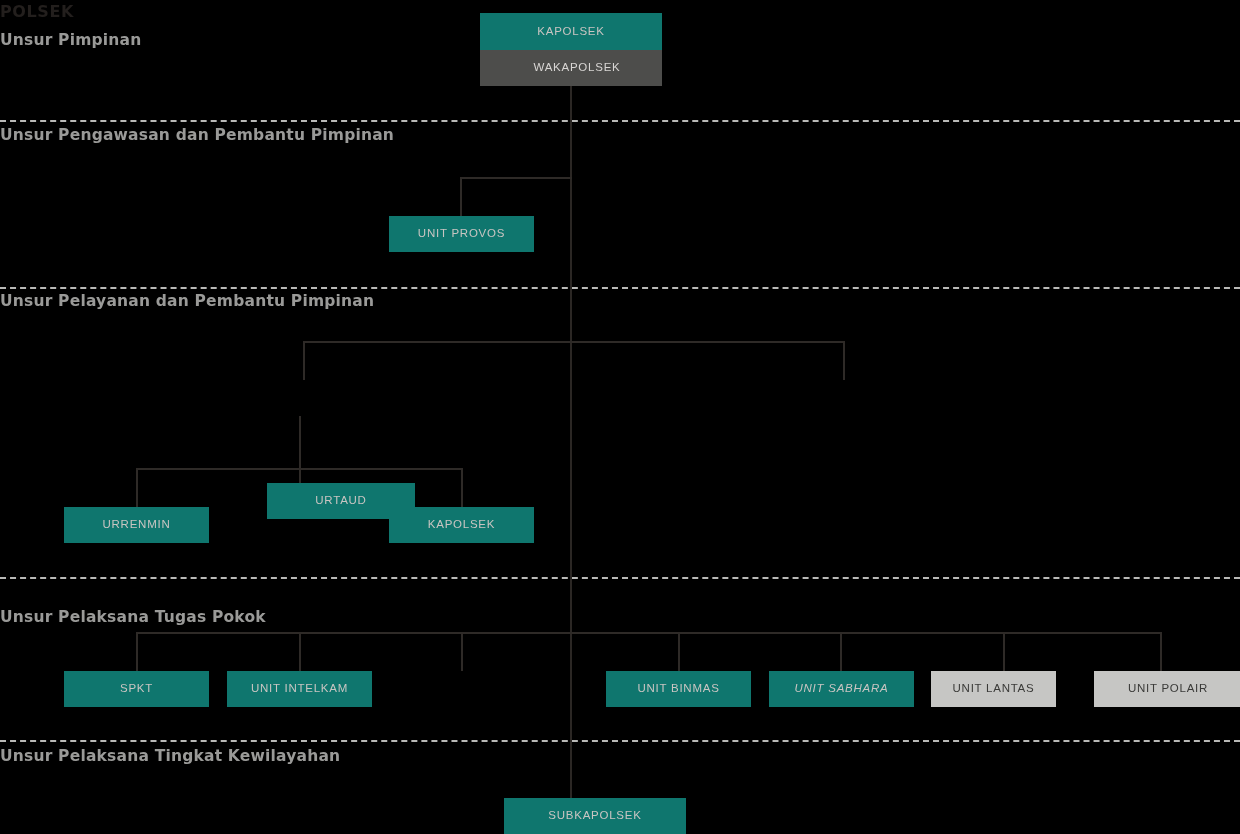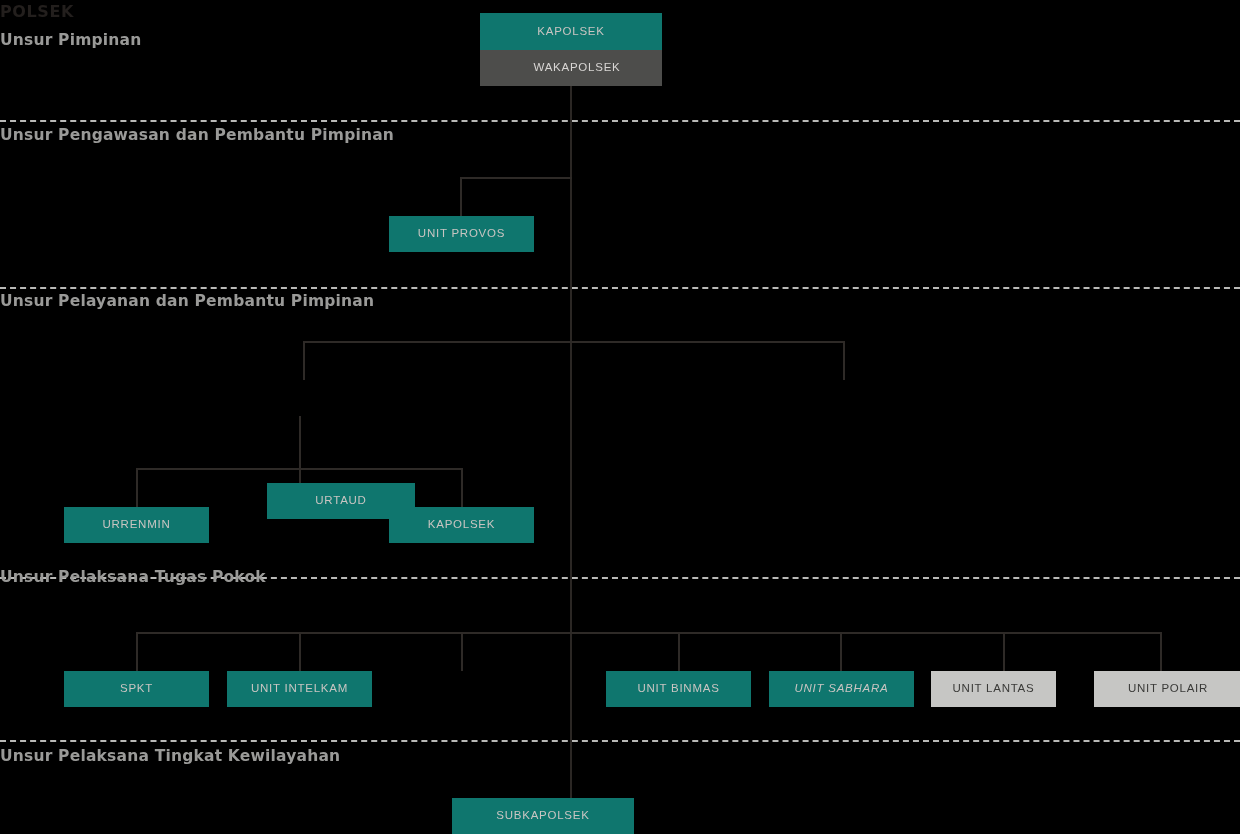--- a/index.html
+++ b/index.html
@@ -96,21 +96,21 @@
 
   <div class="section-label" style="top:31px;">Unsur Pimpinan</div>
 
   <div class="divider" style="top:120px;"></div>
   <div class="section-label" style="top:126px;">Unsur Pengawasan dan Pembantu Pimpinan</div>
 
   <div class="divider" style="top:287px;"></div>
   <div class="section-label" style="top:292px;">Unsur Pelayanan dan Pembantu Pimpinan</div>
 
   <div class="divider" style="top:577px;"></div>
-  <div class="section-label" style="top:568px;">Unsur Pelaksana Tugas Pokok</div>
+  <div class="section-label" style="top:608px;">Unsur Pelaksana Tugas Pokok</div>
 
   <div class="divider" style="top:740px;"></div>
   <div class="section-label" style="top:747px;">Unsur Pelaksana Tingkat Kewilayahan</div>
 
   <div class="line-v trunk" style="left:570px; top:86px; height:712px;"></div>
 
   <div class="node dark" style="left:480px; top:13px; width:182px; height:37px;">KAPOLSEK</div>
   <div class="node mid" style="left:480px; top:50px; width:182px; height:36px;">WAKAPOLSEK</div>
 
   <div class="line-h" style="left:460px; top:177px; width:112px;"></div>
@@ -141,15 +141,15 @@
   <div class="line-v" style="left:1003px; top:632px; height:39px;"></div>
   <div class="line-v" style="left:1160px; top:632px; height:39px;"></div>
 
   <div class="node dark" style="left:64px; top:671px; width:145px; height:36px;">SPKT</div>
   <div class="node dark" style="left:227px; top:671px; width:145px; height:36px;">UNIT INTELKAM</div>
   <div class="node dark" style="left:606px; top:671px; width:145px; height:36px;">UNIT BINMAS</div>
   <div class="node dark" style="left:769px; top:671px; width:145px; height:36px;font-style:italic;">UNIT SABHARA</div>
   <div class="node light" style="left:931px; top:671px; width:125px; height:36px;">UNIT LANTAS</div>
   <div class="node light" style="left:1094px; top:671px; width:148px; height:36px;">UNIT POLAIR</div>
 
-  <div class="node dark" style="left:452px; top:798px; width:182px; height:36px;">SUBKAPOLSEK</div>
+  <div class="node dark" style="left:504px; top:798px; width:182px; height:36px;">SUBKAPOLSEK</div>
 
 </div>
 
 </body></html>

